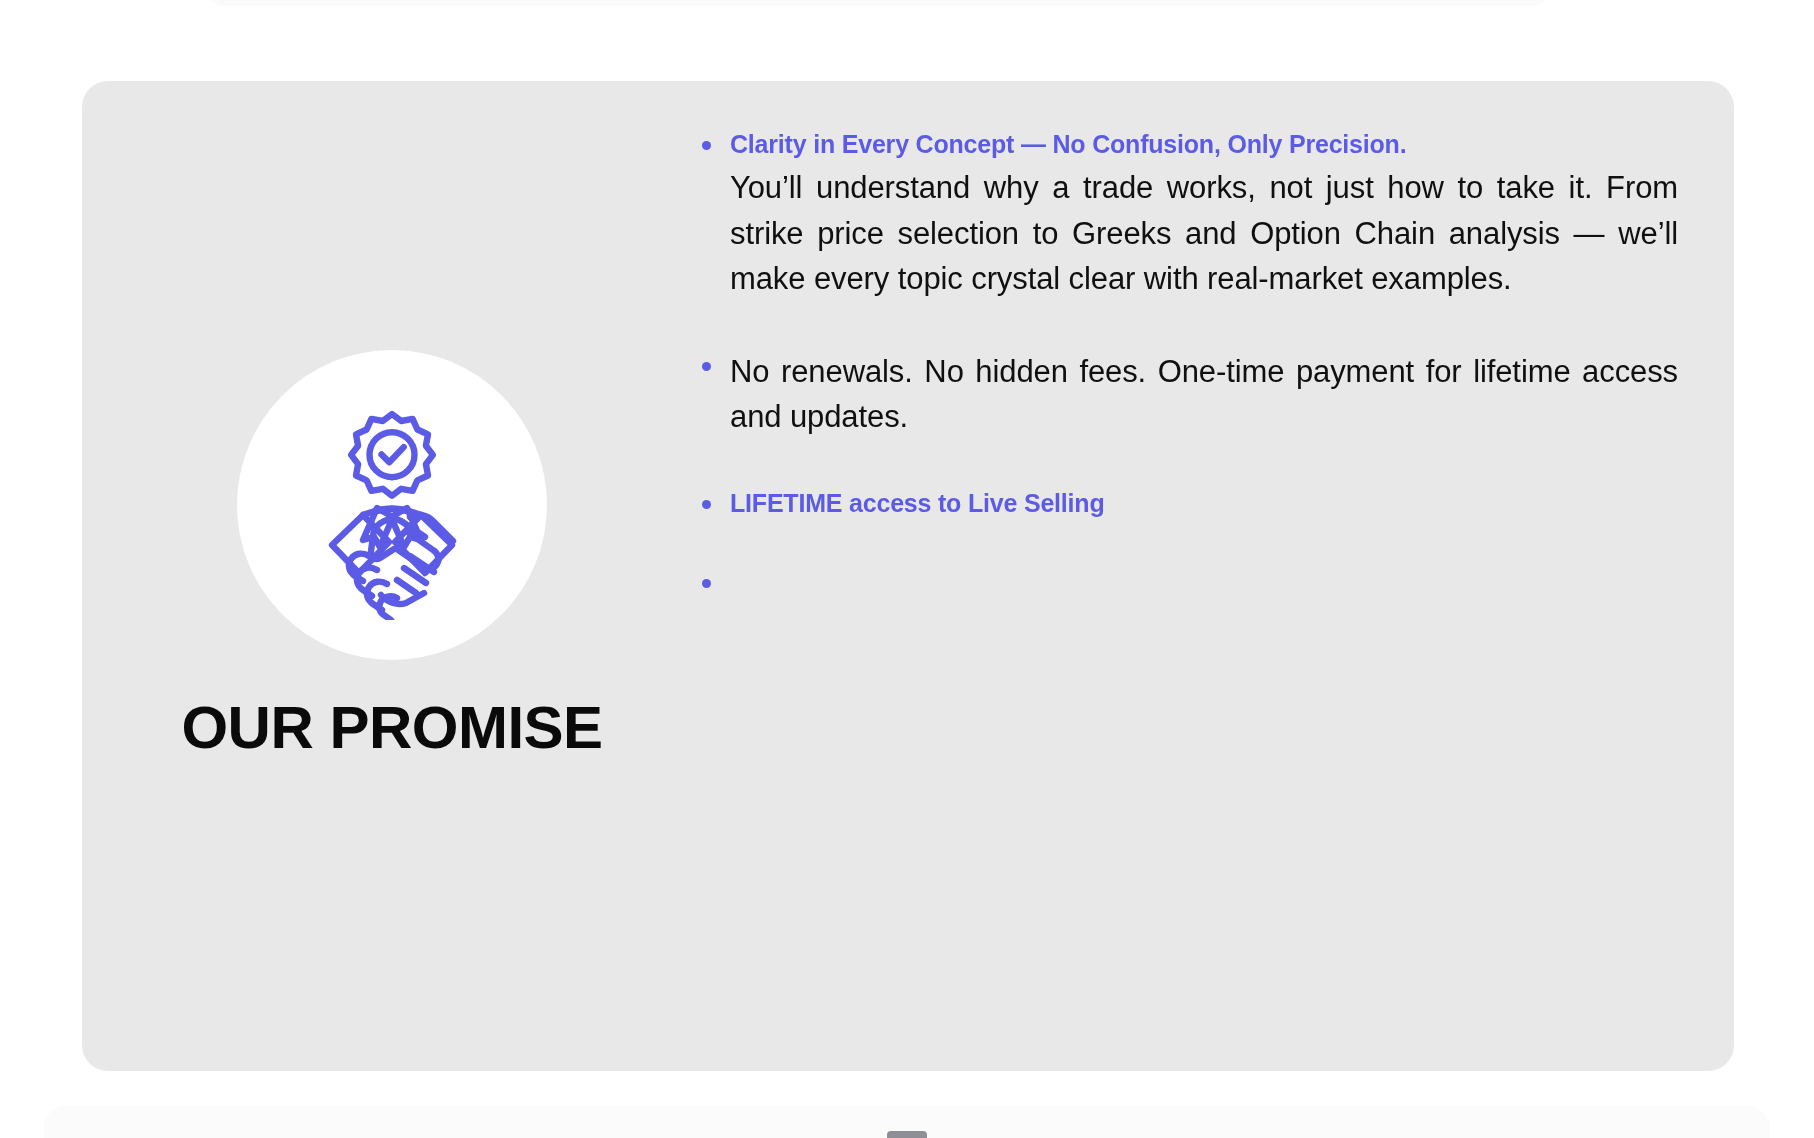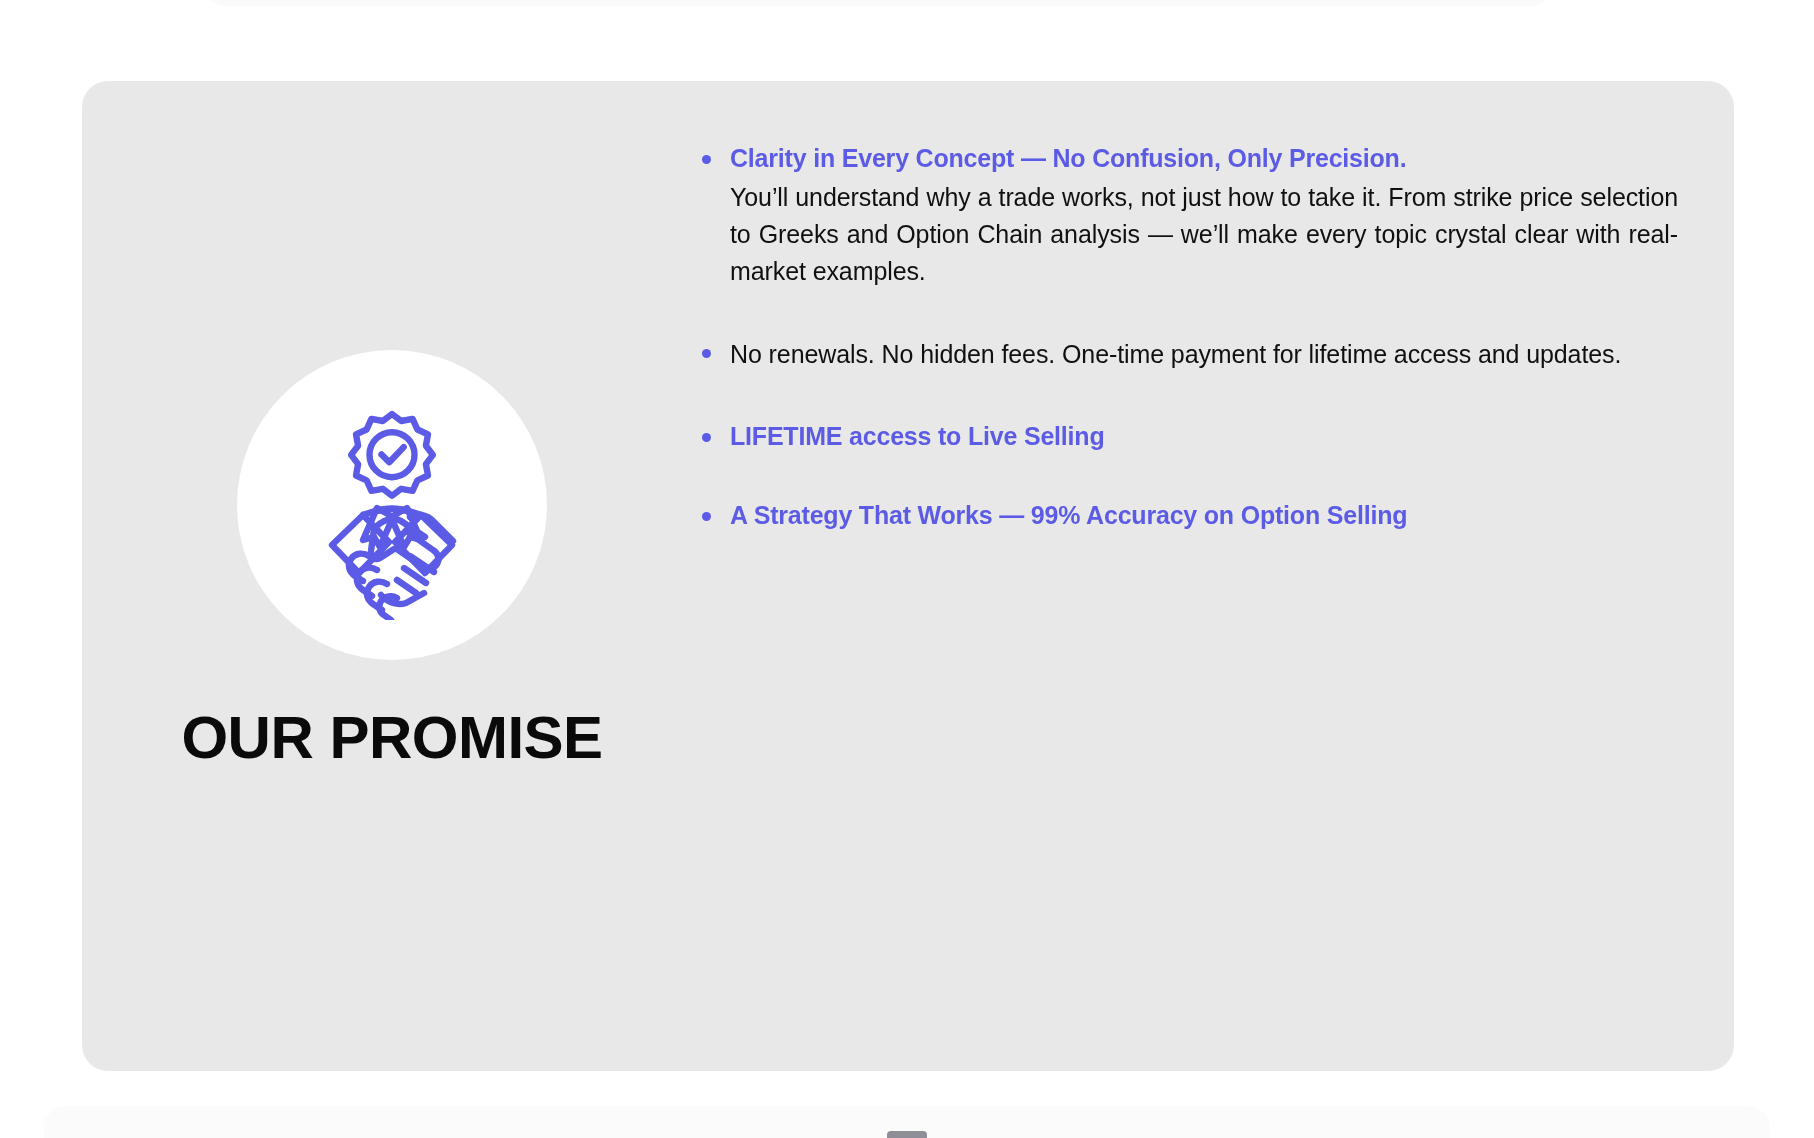--- a/index.html
+++ b/index.html
@@ -76,34 +76,34 @@
     height: 310px;
     border-radius: 50%;
     background: #ffffff;
     display: flex;
     align-items: center;
     justify-content: center;
   }
   .icon-circle svg { display: block; }
 
   .promise-title {
-    margin-top: 48px;
+    margin-top: 38px;
     font-family: "Liberation Sans", sans-serif;
     font-weight: 700;
     font-size: 60px;
     letter-spacing: -0.5px;
     color: #0a0a0a;
     line-height: 1;
     white-space: nowrap;
   }
 
   
   .right-col {
     flex: 1 1 auto;
-    padding-top: 61px;
+    padding-top: 47px;
     padding-right: 56px;
     box-sizing: border-box;
   }
   .bullet-list {
     list-style: none;
     margin: 0;
     padding: 0;
   }
   .bullet-item {
     position: relative;
@@ -125,21 +125,21 @@
     font-weight: 700;
     font-size: 25px;
     line-height: 1.28;
     color: #5b5be6;
     letter-spacing: -0.2px;
     margin: 0 0 5px 0;
   }
   .bullet-body {
     font-family: "Liberation Sans", sans-serif;
     font-weight: 400;
-    font-size: 25px;
+    font-size: 31px;
     line-height: 1.47;
     color: #101010;
     text-align: justify;
     text-align-last: left;
     margin: 0;
     letter-spacing: -0.1px;
   }
 </style>
 </head>
 <body>
@@ -209,21 +209,20 @@
         <p class="bullet-body">No renewals. No hidden fees. One-time payment for lifetime access and updates.</p>
       </li>
 
       <li class="bullet-item">
         <span class="bullet-dot"></span>
         <p class="bullet-head">LIFETIME access to Live Selling</p>
       </li>
 
       <li class="bullet-item">
         <span class="bullet-dot"></span>
-        <p class="bullet-head">A Strategy That Works — 99% Accuracy on Option Selling</p>
       </li>
 
     </ul>
   </div>
 
 </div>
 
 <div class="bottom-bleed"></div>
 <div class="bottom-handle"></div>
 

